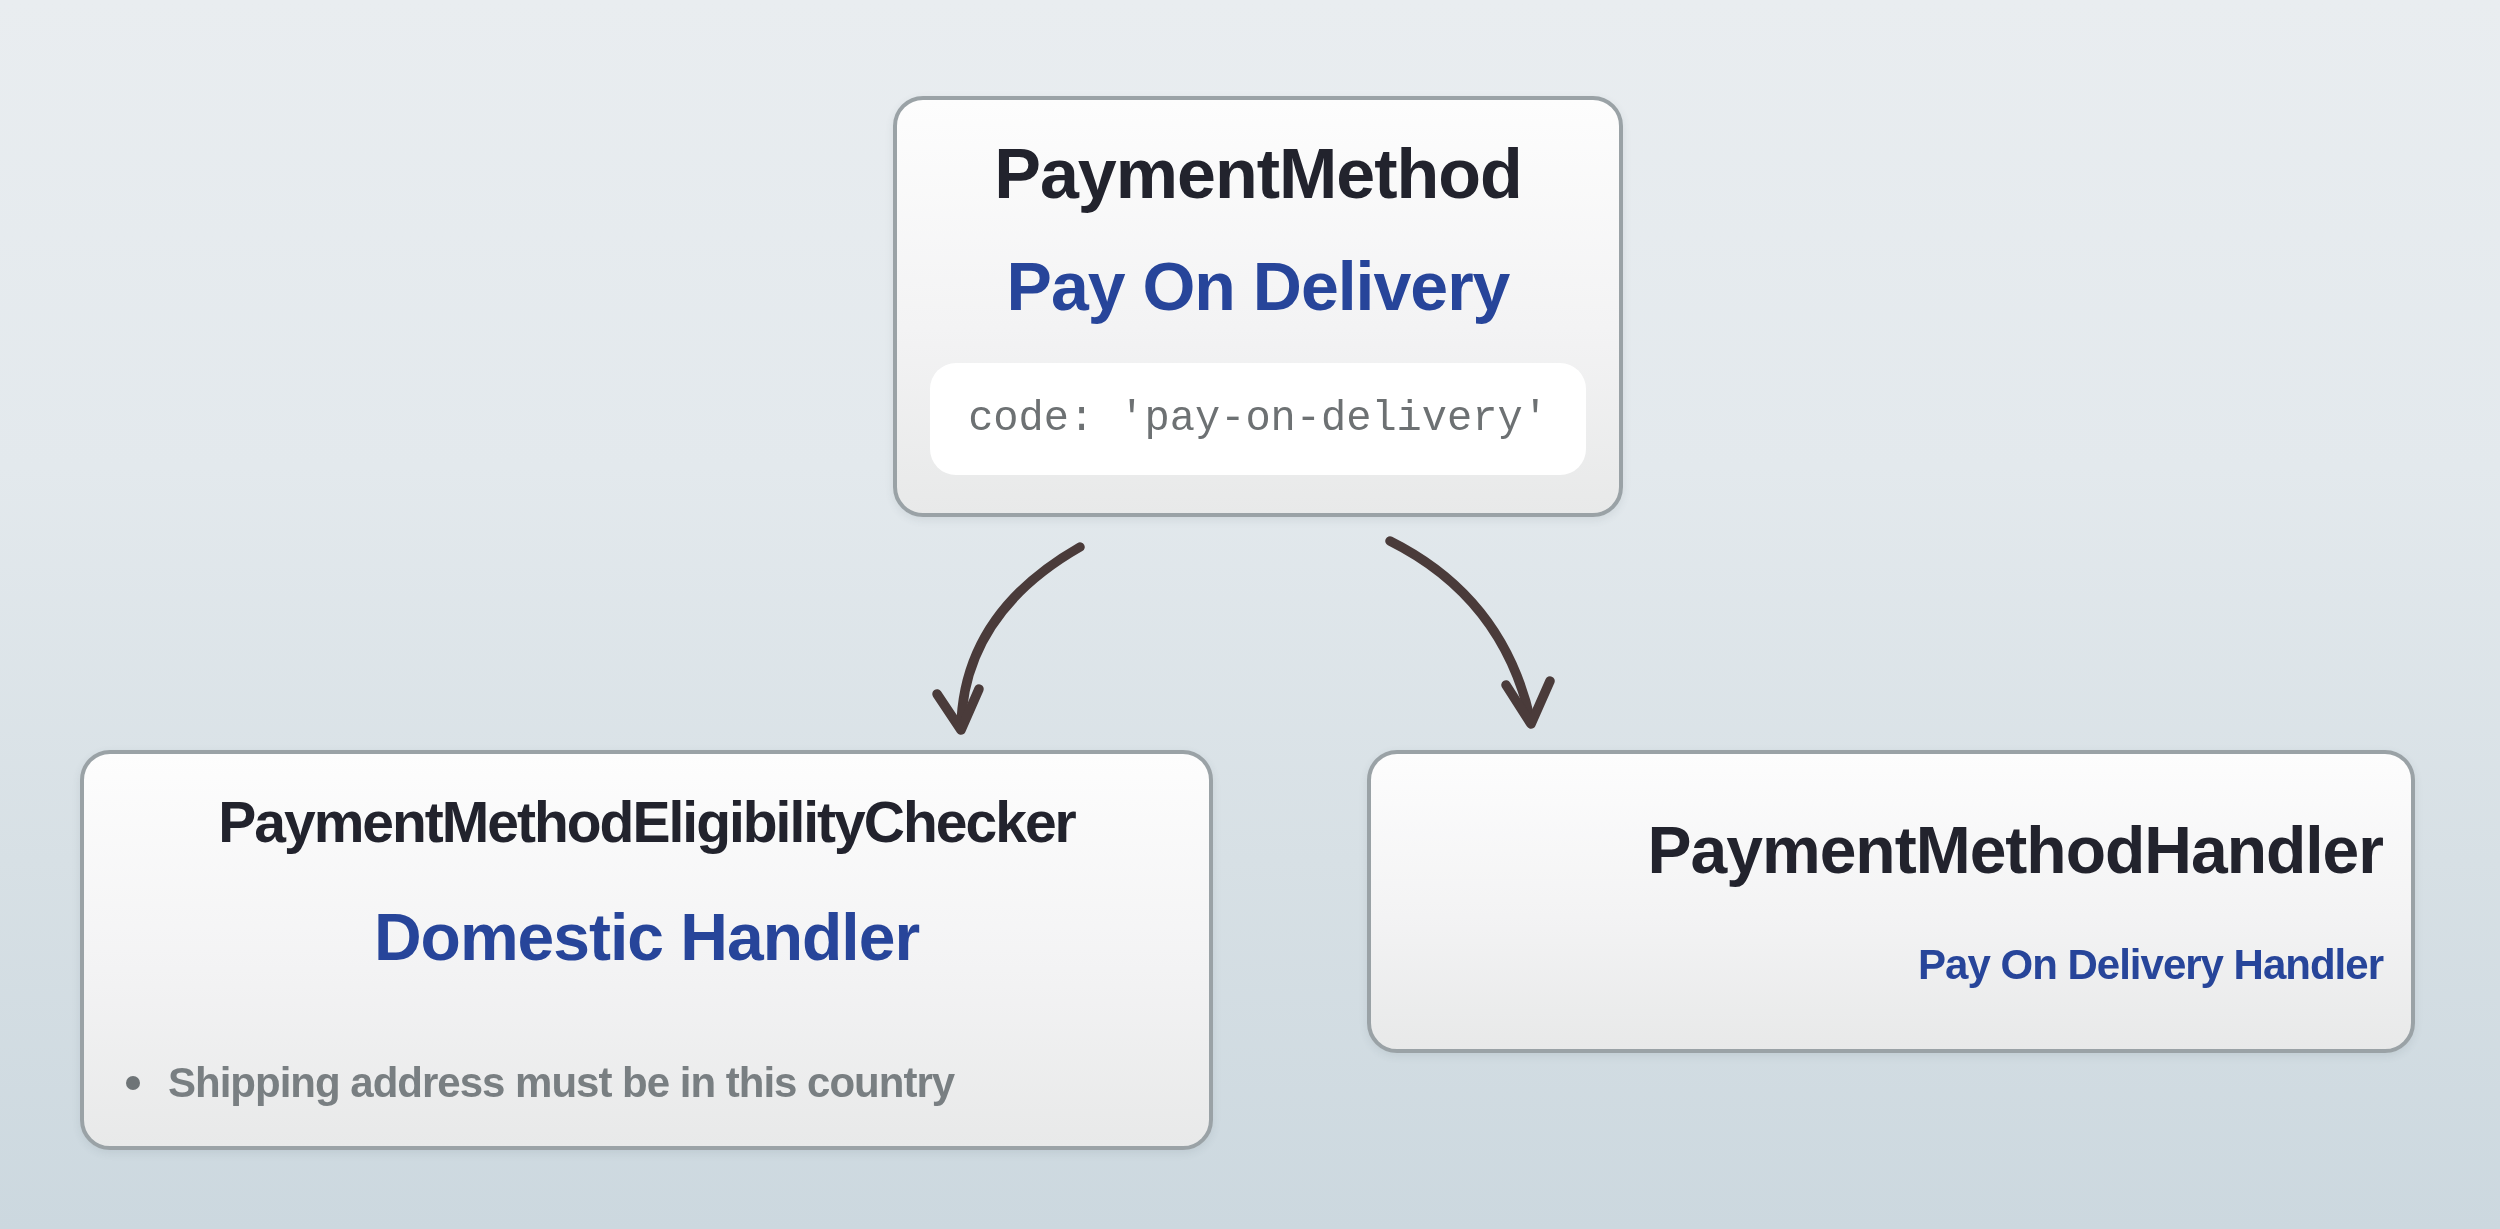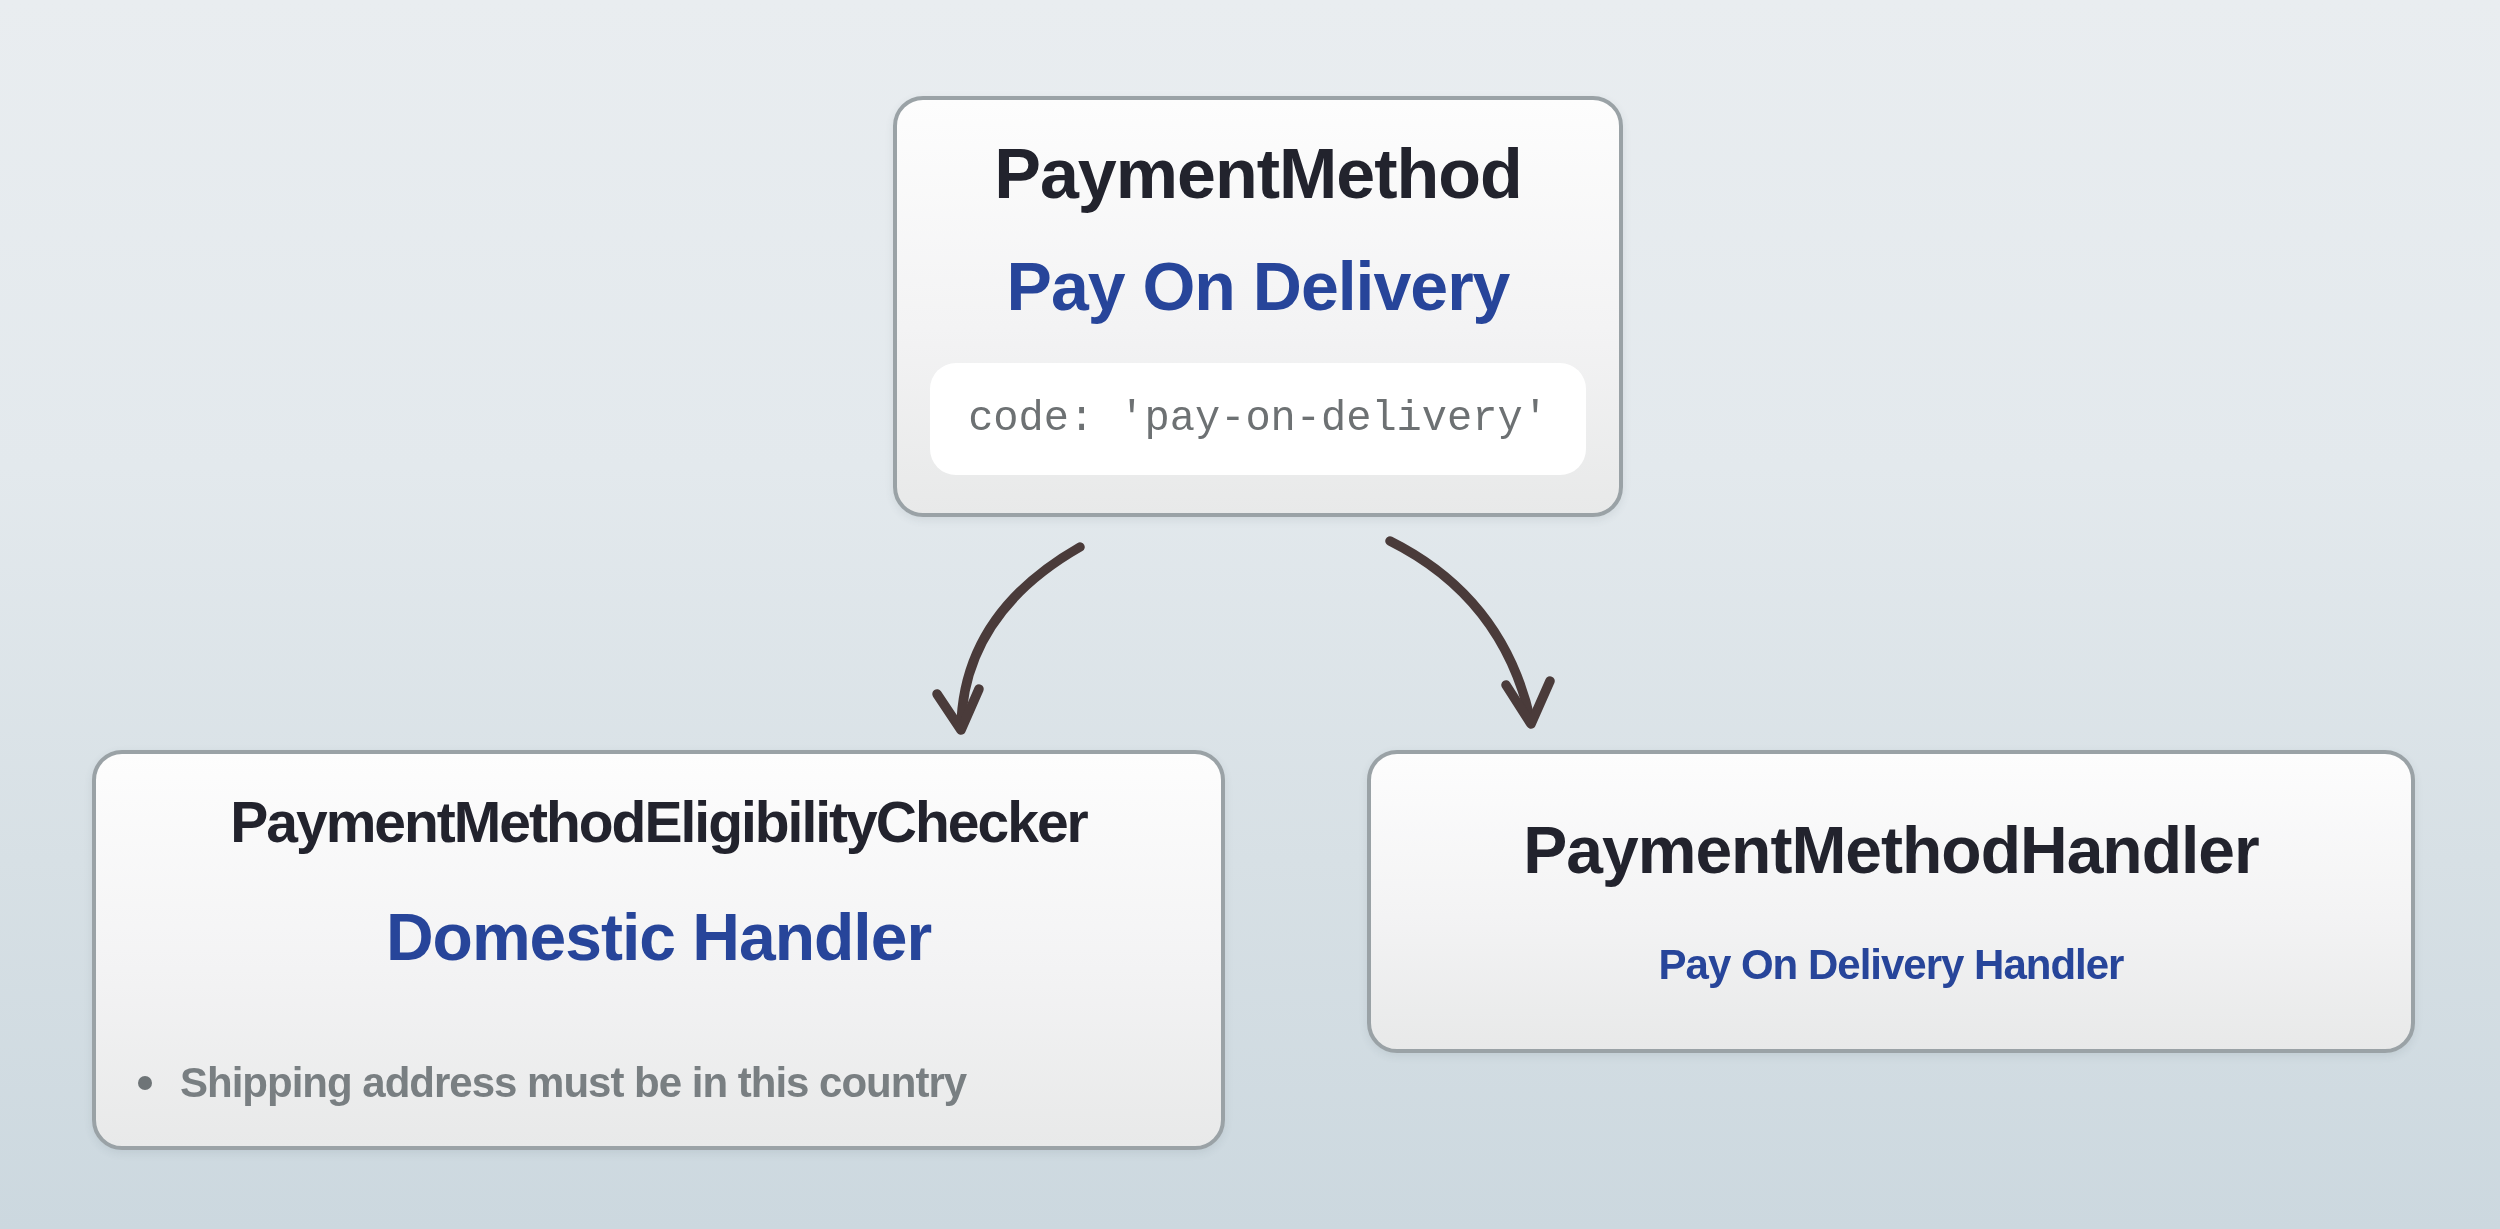--- a/index.html
+++ b/index.html
@@ -51,25 +51,25 @@
     background: #ffffff;
     border-radius: 26px;
     padding: 32px 38px;
     font-family: "Liberation Mono", "DejaVu Sans Mono", monospace;
     font-size: 42px;
     line-height: 1.15;
     color: #6d7173;
     white-space: nowrap;
   }
 
-  .node-eligibility-checker { left: 92px; top: 750px; width: 1133px; height: 400px; gap: 50px; }
+  .node-eligibility-checker { left: 80px; top: 750px; width: 1133px; height: 400px; gap: 50px; }
   .node-eligibility-checker .node-title    { font-size: 57px; letter-spacing: -2px; }
   .node-eligibility-checker .node-subtitle { font-size: 66px; }
 
-  .node-handler { left: 1367px; top: 750px; width: 1048px; height: 303px; gap: 58px; }
+  .node-handler { left: 1367px; top: 750px; width: 1048px; height: 303px; gap: 58px; align-items: flex-end; }
   .node-handler .node-title    { font-size: 66px; }
   .node-handler .node-subtitle { font-size: 42px; }
 
   .bullet-row {
     align-self: stretch;
     display: flex;
     flex-direction: row;
     align-items: center;
     gap: 28px;
     padding-left: 14px;

